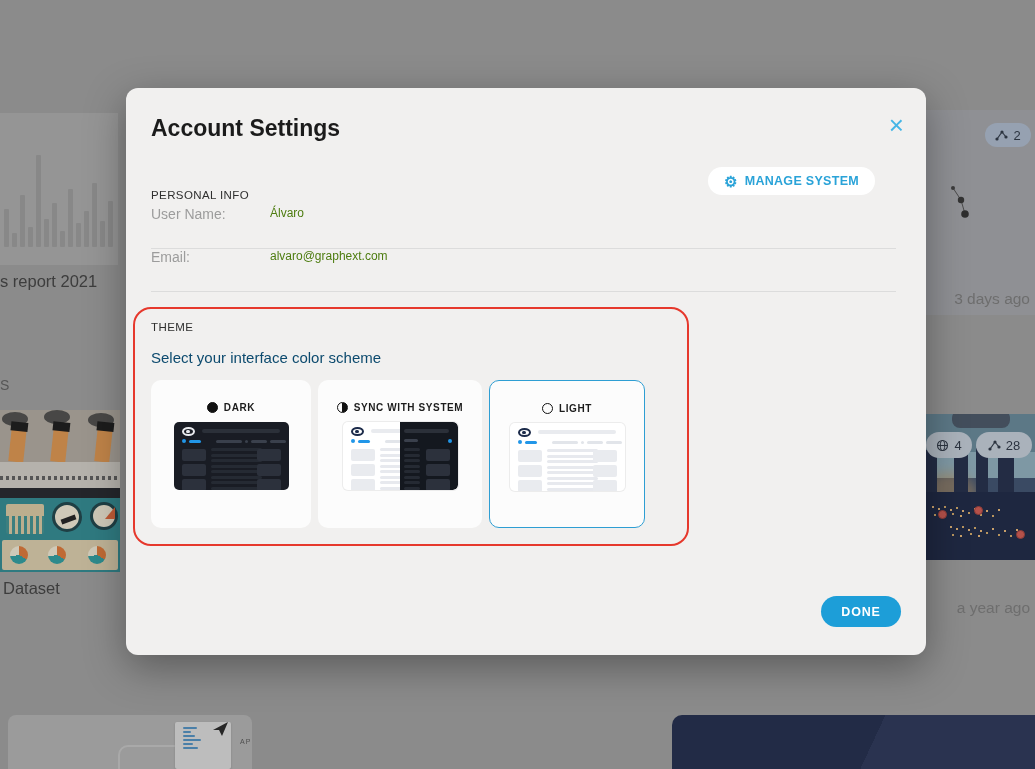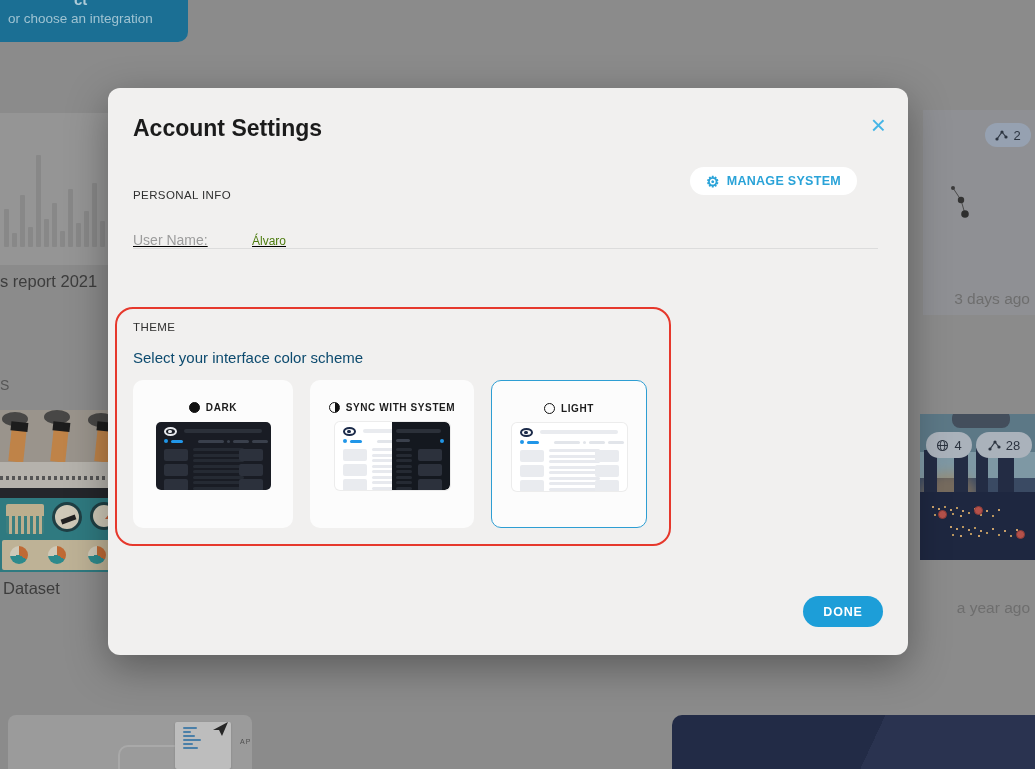--- a/index.html
+++ b/index.html
@@ -98,41 +98,41 @@
   .cardB .bars i:nth-child(5){height:12px}.cardB .bars i:nth-child(6){height:8px}
   .cardB .bars i:nth-child(7){height:6px}.cardB .bars i:nth-child(8){height:5px}
   .cardB .circle{position:absolute;left:158px;top:18px;width:142px;height:142px;border-radius:50%;
                  border:2px solid #b0b0b0;}
   .cardB .thedo{position:absolute;right:18px;top:26px;font-size:15px;font-weight:bold;
                 letter-spacing:5px;color:#303030;}
   .cardC{left:672px;top:715px;width:363px;height:54px;background:#222b46;border-radius:10px 0 0 0;
          background-image:linear-gradient(115deg,transparent 55%,#2a3350 55%);}
 
   
-  .modal{position:absolute;left:108px;top:88px;width:800px;height:567px;background:#f1f0ef;
+  .modal{position:absolute;left:126px;top:88px;width:800px;height:567px;background:#f1f0ef;
          border-radius:12px;box-shadow:0 12px 40px rgba(0,0,0,.35);}
   .m-title{position:absolute;left:25px;top:27px;font-size:23px;font-weight:600;color:#1b1b1b;}
   .m-close{position:absolute;right:22px;top:24px;font-size:26px;line-height:26px;color:#45b5e6;cursor:pointer;}
   .sec-label{position:absolute;left:25px;font-size:11.5px;letter-spacing:.4px;color:#2f2f2f;}
   .lab-pi{top:91px;margin-top:10px;}
   .btn-manage{position:absolute;right:51px;top:79px;height:28px;padding:0 16px;display:flex;align-items:center;gap:7px;
               background:#fff;border:none;border-radius:14px;color:#2aa3d8;font-size:12.5px;font-weight:600;
               letter-spacing:.3px;cursor:pointer;font-family:inherit;}
   .gear{font-size:15px;line-height:15px;}
   .frow{position:absolute;left:25px;right:30px;height:43px;border-bottom:1px solid #dcdcdc;
-        display:flex;align-items:flex-end;text-decoration:underline;}
+        display:flex;align-items:flex-start;}
   .frow .fl{width:119px;font-size:14px;color:#9c9c9c;}
   .frow .fv{font-size:12px;color:#4d7c0f;}
   .frow1{top:118px;} .frow2{top:161px;}
 
   .theme-annot{position:absolute;left:7px;top:219px;width:556px;height:239px;
                border:2px solid #e6382c;border-radius:18px;pointer-events:none;}
   .lab-theme{top:233px;}
   .theme-desc{position:absolute;left:25px;top:261px;font-size:15px;color:#0c4a6e;}
-  .cards{position:absolute;left:25px;top:292px;display:flex;gap:17px;}
+  .cards{position:absolute;left:25px;top:292px;display:flex;gap:7px;}
   .tcard{width:160px;height:148px;background:#fcfcfc;border-radius:10px;cursor:pointer;}
   .tcard.sel{width:156px;border:1.5px solid #2e9ed3;}
   .tcard.wide{width:164px;}
   .thead{margin-top:22px;display:flex;align-items:center;justify-content:center;gap:6px;}
   .thead .tlabel{font-size:10px;font-weight:600;letter-spacing:.6px;color:#1c1c1c;}
   .radio{width:11px;height:11px;border-radius:50%;border:1.5px solid #111;}
   .radio.filled{background:#111;}
   .radio.half{background:linear-gradient(90deg,transparent 0 50%,#111 50% 100%);}
 
   .thumb{position:relative;width:115px;height:68px;border-radius:5px;margin:9px auto 0;overflow:hidden;}
@@ -174,24 +174,20 @@
 
   .btn-done{position:absolute;left:695px;top:508px;width:80px;height:31px;border:none;border-radius:16px;
             background:#1d9ed8;color:#fff;font-size:12.5px;font-weight:600;letter-spacing:.8px;
             cursor:pointer;font-family:Liberation Sans, sans-serif;}
 </style>
 </head>
 <body>
 
 <div id="stage">
 
-  <div class="bgel banner">
-    <div class="bt">ct</div>
-    <div class="bs">or choose an integration</div>
-  </div>
 
   <div class="bgel report-thumb">
     <i></i>
       <i></i>
       <i></i>
       <i></i>
       <i></i>
       <i></i>
       <i></i>
       <i></i>
@@ -307,20 +303,24 @@
     <div class="sec-label lab-pi">PERSONAL INFO</div>
     <button class="btn-manage">
       <span class="gear">⚙</span>
       <span>MANAGE SYSTEM</span>
     </button>
 
     <div class="frow frow1">
       <span class="fl">User Name:</span>
       <span class="fv">Álvaro</span>
     </div>
+    <div class="frow frow2">
+      <span class="fl">Email:</span>
+      <span class="fv">alvaro@graphext.com</span>
+    </div>
 
     <div class="theme-annot"></div>
     <div class="sec-label lab-theme">THEME</div>
     <div class="theme-desc">Select your interface color scheme</div>
 
     <div class="cards">
 
       <div class="tcard">
         <div class="thead">
           <span class="radio filled"></span>

